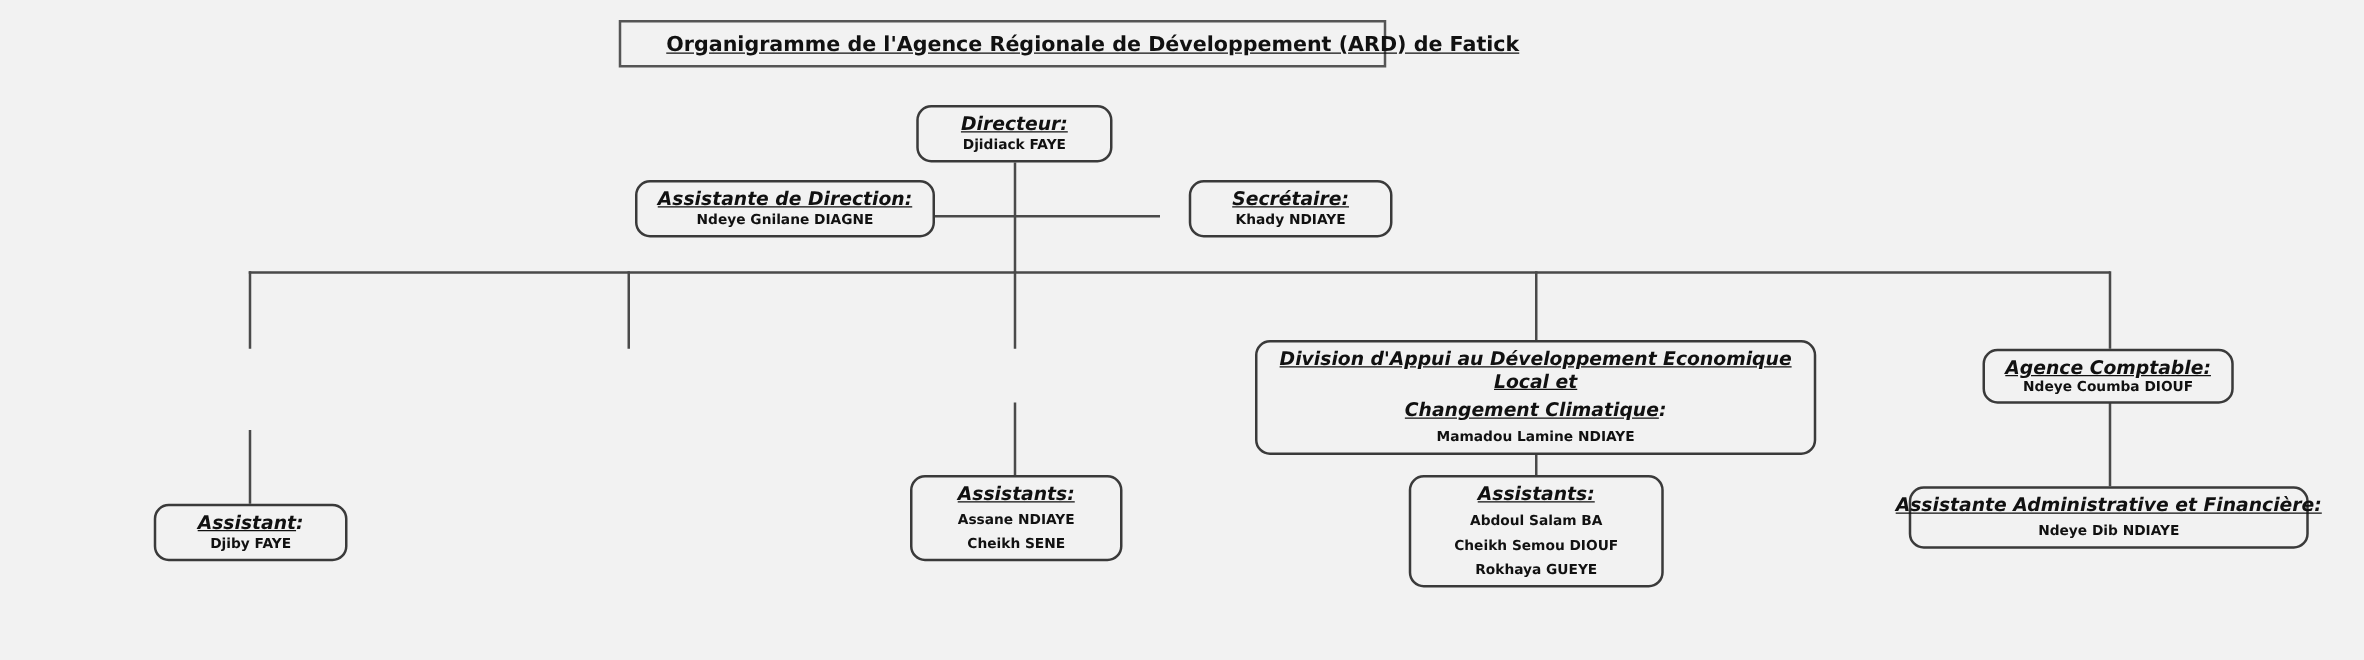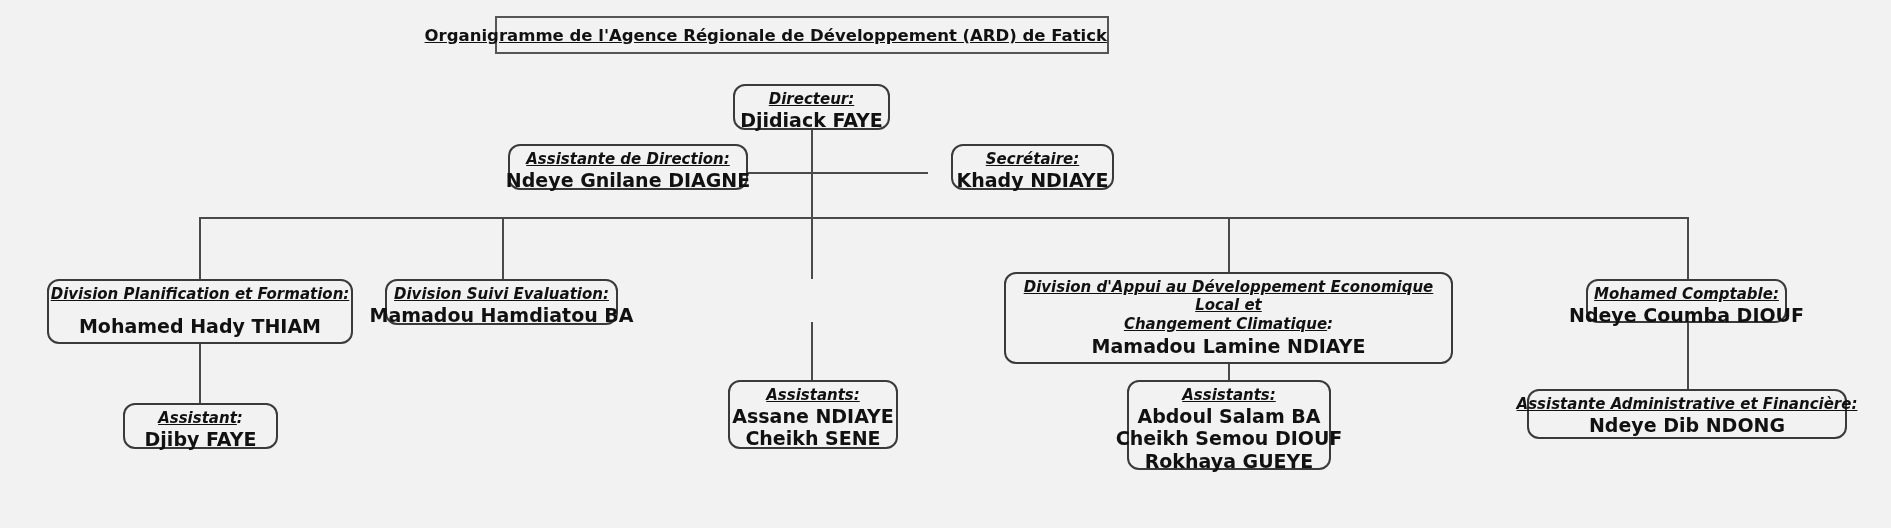--- a/index.html
+++ b/index.html
@@ -46,35 +46,36 @@
   .node .role {
     font-style: italic;
     font-weight: bold;
     text-decoration: underline;
     font-size: 15px;
     white-space: nowrap;
   }
   .node .role.wrap { white-space: normal; }
   .node .person {
     font-weight: bold;
-    font-size: 19px;
+    font-size: 11px;
     white-space: nowrap;
   }
 
   
   .title-box {
     position: absolute;
     box-sizing: border-box;
     background: #f2f2f2;
     border: 2px solid #555;
     border-radius: 0;
     display: flex;
     align-items: center;
-    justify-content: flex-end;
+    justify-content: flex-start;
     color: #111;
+    padding-left: 36px;
   }
   .title-box .title-text {
     font-weight: bold;
     font-size: 16.5px;
     text-decoration: underline;
     white-space: nowrap;
   }
 
   
   .nound { text-decoration: none; display: inline-block; }
@@ -113,39 +114,31 @@
   <div class="node" style="left:508px; top:144px; width:240px; height:46px;">
     <span class="role">Assistante de Direction:</span>
     <span class="person">Ndeye Gnilane DIAGNE</span>
   </div>
 
   <div class="node" style="left:951px; top:144px; width:163px; height:46px;">
     <span class="role">Secrétaire:</span>
     <span class="person">Khady NDIAYE</span>
   </div>
 
-  <div class="node" style="left:47px; top:279px; width:306px; height:65px;">
-    <span class="role">Division Planification et Formation:</span>
-    <span class="person">Mohamed Hady THIAM</span>
-  </div>
 
-  <div class="node" style="left:385px; top:279px; width:233px; height:46px;">
-    <span class="role">Division Suivi Evaluation:</span>
-    <span class="person">Mamadou Hamdiatou BA</span>
-  </div>
 
 
   <div class="node" style="left:1004px; top:272px; width:449px; height:92px;">
     <span class="role wrap">Division d'Appui au Développement Economique Local et</span>
     <span class="role wrap"><span>Changement Climatique</span><span class="nound">:</span></span>
     <span class="person">Mamadou Lamine NDIAYE</span>
   </div>
 
   <div class="node" style="left:1586px; top:279px; width:201px; height:44px;">
-    <span class="role">Mohamed Comptable:</span>
+    <span class="role">Agence Comptable:</span>
     <span class="person">Ndeye Coumba DIOUF</span>
   </div>
 
   <div class="node" style="left:123px; top:403px; width:155px; height:46px;">
     <span class="role"><span>Assistant</span><span class="nound">:</span></span>
     <span class="person">Djiby FAYE</span>
   </div>
 
   <div class="node" style="left:728px; top:380px; width:170px; height:69px;">
     <span class="role">Assistants:</span>
@@ -155,16 +148,16 @@
 
   <div class="node" style="left:1127px; top:380px; width:204px; height:90px;">
     <span class="role">Assistants:</span>
     <span class="person">Abdoul Salam BA</span>
     <span class="person">Cheikh Semou DIOUF</span>
     <span class="person">Rokhaya GUEYE</span>
   </div>
 
   <div class="node" style="left:1527px; top:389px; width:320px; height:50px;">
     <span class="role">Assistante Administrative et Financière:</span>
-    <span class="person">Ndeye Dib NDONG</span>
+    <span class="person">Ndeye Dib NDIAYE</span>
   </div>
 
 </div>
 
 </body></html>

